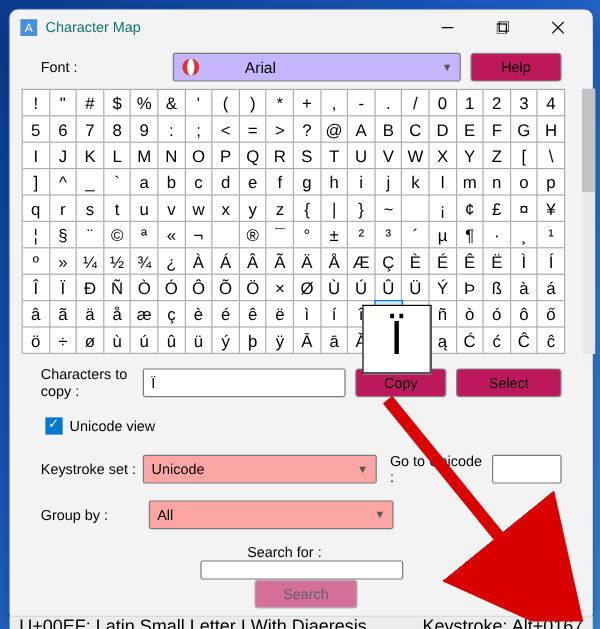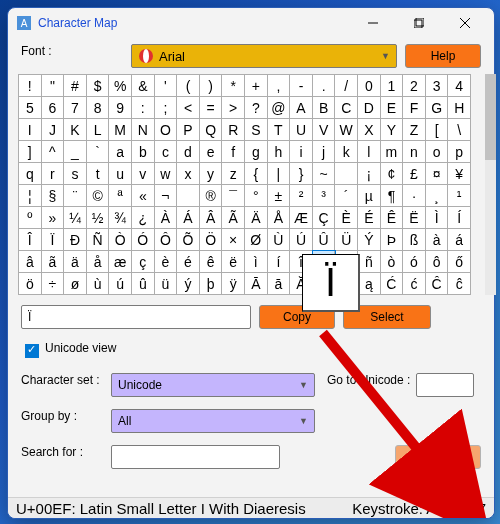--- a/index.html
+++ b/index.html
@@ -1,41 +1,41 @@
 <!DOCTYPE html>
 <html><head>
 <meta charset="utf-8">
 <style>
   html,body{margin:0;padding:0;font-family:"Segoe UI",Arial,sans-serif;font-size:12px;background:linear-gradient(135deg,#0a3d91 0%,#1e5bc6 40%,#2b7cd3 70%,#3a8dd9 100%);width:500px;height:524px;overflow:hidden;}
   .window{position:absolute;left:7px;top:7px;width:486px;height:510px;background:#f3f3f3;border:1px solid #2a5db5;border-radius:8px;box-shadow:0 8px 24px rgba(0,0,0,.35);display:flex;flex-direction:column;}
   .titlebar{height:30px;display:flex;align-items:center;padding:0 6px 0 8px;}
   .appicon{width:16px;height:16px;margin-right:6px;}
-  .title{flex:1;font-size:12px;color:#1d4ed8;}
+  .title{flex:1;font-size:12px;color:#0f766e;}
   .winbtn{width:46px;height:30px;display:flex;align-items:center;justify-content:center;cursor:pointer;}
   .winbtn svg{width:10px;height:10px;stroke:#000;stroke-width:1;fill:none;}
   .content{flex:1;display:flex;flex-direction:column;padding:0 10px;}
-  .row{display:flex;margin:6px 3px;}
+  .row{display:flex;align-items:center;margin:6px 16px;}
   .label{width:110px;font-size:12px;}
   .label-sm{width:90px;font-size:12px;}
-  .combo{flex:1;height:22px;border:1px solid #7a7a7a;background:#eab308;display:flex;align-items:center;padding:0 6px;position:relative;border-radius:2px;}
+  .combo{flex:1;height:22px;border:1px solid #7a7a7a;background:#c4b5fd;display:flex;align-items:center;padding:0 6px;position:relative;border-radius:2px;gap:32px;}
   .combo .cicon{width:16px;height:16px;margin-right:5px;}
   .combo .cval{flex:1;font-size:13px;}
   .combo .carrow{font-size:9px;color:#555;}
-  .btn{height:22px;min-width:54px;padding:0 10px;border:1px solid #8a8a8a;background:#f97316;border-radius:3px;margin-left:8px;font-size:12px;cursor:pointer;display:flex;align-items:center;justify-content:center;}
+  .btn{height:22px;min-width:54px;padding:0 10px;border:1px solid #8a8a8a;background:#be185d;border-radius:3px;margin-left:8px;font-size:12px;cursor:pointer;display:flex;align-items:center;justify-content:center;}
   .grid-wrap{position:relative;}
   .grid{display:grid;grid-template-columns:repeat(20,1fr);border-top:1px solid #adadad;border-left:1px solid #adadad;background:#fff;width:452px;}
   .cell{border-right:1px solid #adadad;border-bottom:1px solid #adadad;height:21px;display:flex;align-items:center;justify-content:center;font-family:Arial,sans-serif;font-size:14px;cursor:pointer;}
   .selcell{background:#cce8ff;outline:1px solid #0078d7;}
   .vscroll{position:absolute;right:-12px;top:0;width:11px;height:100%;background:#e9e9e9;}
   .vscroll .thumb{position:absolute;left:0;top:0;width:11px;height:86px;background:#c2c2c2;}
   .preview{position:absolute;left:284px;top:180px;width:55px;height:55px;background:#fff;border:1px solid #000;border-right:2px solid #555;border-bottom:2px solid #555;display:flex;align-items:center;justify-content:center;font-family:Arial,sans-serif;font-size:40px;z-index:5;}
   .txtinput{flex:1;height:22px;border:1px solid #7a7a7a;background:#fff;padding:0 6px;font-size:12px;border-radius:2px;}
   .chk{width:14px;height:14px;margin-right:6px;appearance:none;border:1px solid #0078d4;background:#0078d4;position:relative;}
   .chk::after{content:"✓";color:#fff;font-size:11px;position:absolute;left:1px;top:-2px;}
-  .smallcombo{height:22px;border:1px solid #7a7a7a;background:#c4b5fd;display:flex;align-items:center;padding:0 6px;border-radius:2px;}
+  .smallcombo{height:22px;border:1px solid #7a7a7a;background:#fca5a5;display:flex;align-items:center;padding:0 6px;border-radius:2px;}
   .smallcombo .cval{flex:1;font-size:12px;}
   .smallcombo .carrow{font-size:9px;color:#555;}
   .statusbar{height:20px;background:#ececec;border-top:1px solid #d0d0d0;display:flex;align-items:center;padding:0 8px;font-size:15px;border-radius:0 0 8px 8px;}
   .statusbar .right{margin-left:auto;}
   .arrow-overlay{position:absolute;pointer-events:none;z-index:20;}
 </style>
 </head>
 <body>
 
 <div class="window">
@@ -281,50 +281,51 @@
           <div class="cell">Ĉ</div>
           <div class="cell">ĉ</div>
         </div>
       <div class="vscroll">
           <div class="thumb"></div>
         </div>
       <div class="preview">Ï</div>
     </div>
 
     <div class="row" style="margin-top:10px;">
+      <div class="label">Characters to copy :</div>
       <input class="txtinput" style="max-width: 216px;" value="Ï">
       <div class="btn">Copy</div>
       <div class="btn" style="min-width:66px;">Select</div>
     </div>
 
     <div class="row">
       <input type="checkbox" class="chk" checked="" style="">
       <span>Unicode view</span>
     </div>
 
     <div class="row">
-      <div class="label-sm">Character set :</div>
+      <div class="label-sm">Keystroke set :</div>
       <div class="smallcombo" style="width:190px;">
         <div class="cval">Unicode</div>
         <div class="carrow">▼</div>
       </div>
       <div style="width:12px;"></div>
       <span>Go to Unicode :</span>
       <input class="txtinput" style="max-width: 44px; margin-left: 6px;" value="">
     </div>
 
     <div class="row">
       <div class="label-sm">Group by :</div>
       <div class="smallcombo" style="width:190px;">
         <div class="cval">All</div>
         <div class="carrow">▼</div>
       </div>
     </div>
 
-    <div class="row" style="margin-bottom:6px;">
+    <div class="row" style="margin-bottom:6px;flex-direction:column;">
       <div class="label-sm">Search for :</div>
       <input class="txtinput" style="max-width: 190px;" value="">
       <div style="flex:1"></div>
       <div class="btn" style="opacity:.6;min-width:64px;">Search</div>
     </div>
   </div>
 
   <div class="statusbar">
     <span>U+00EF: Latin Small Letter I With Diaeresis</span>
     <span class="right">Keystroke: Alt+0167</span>

